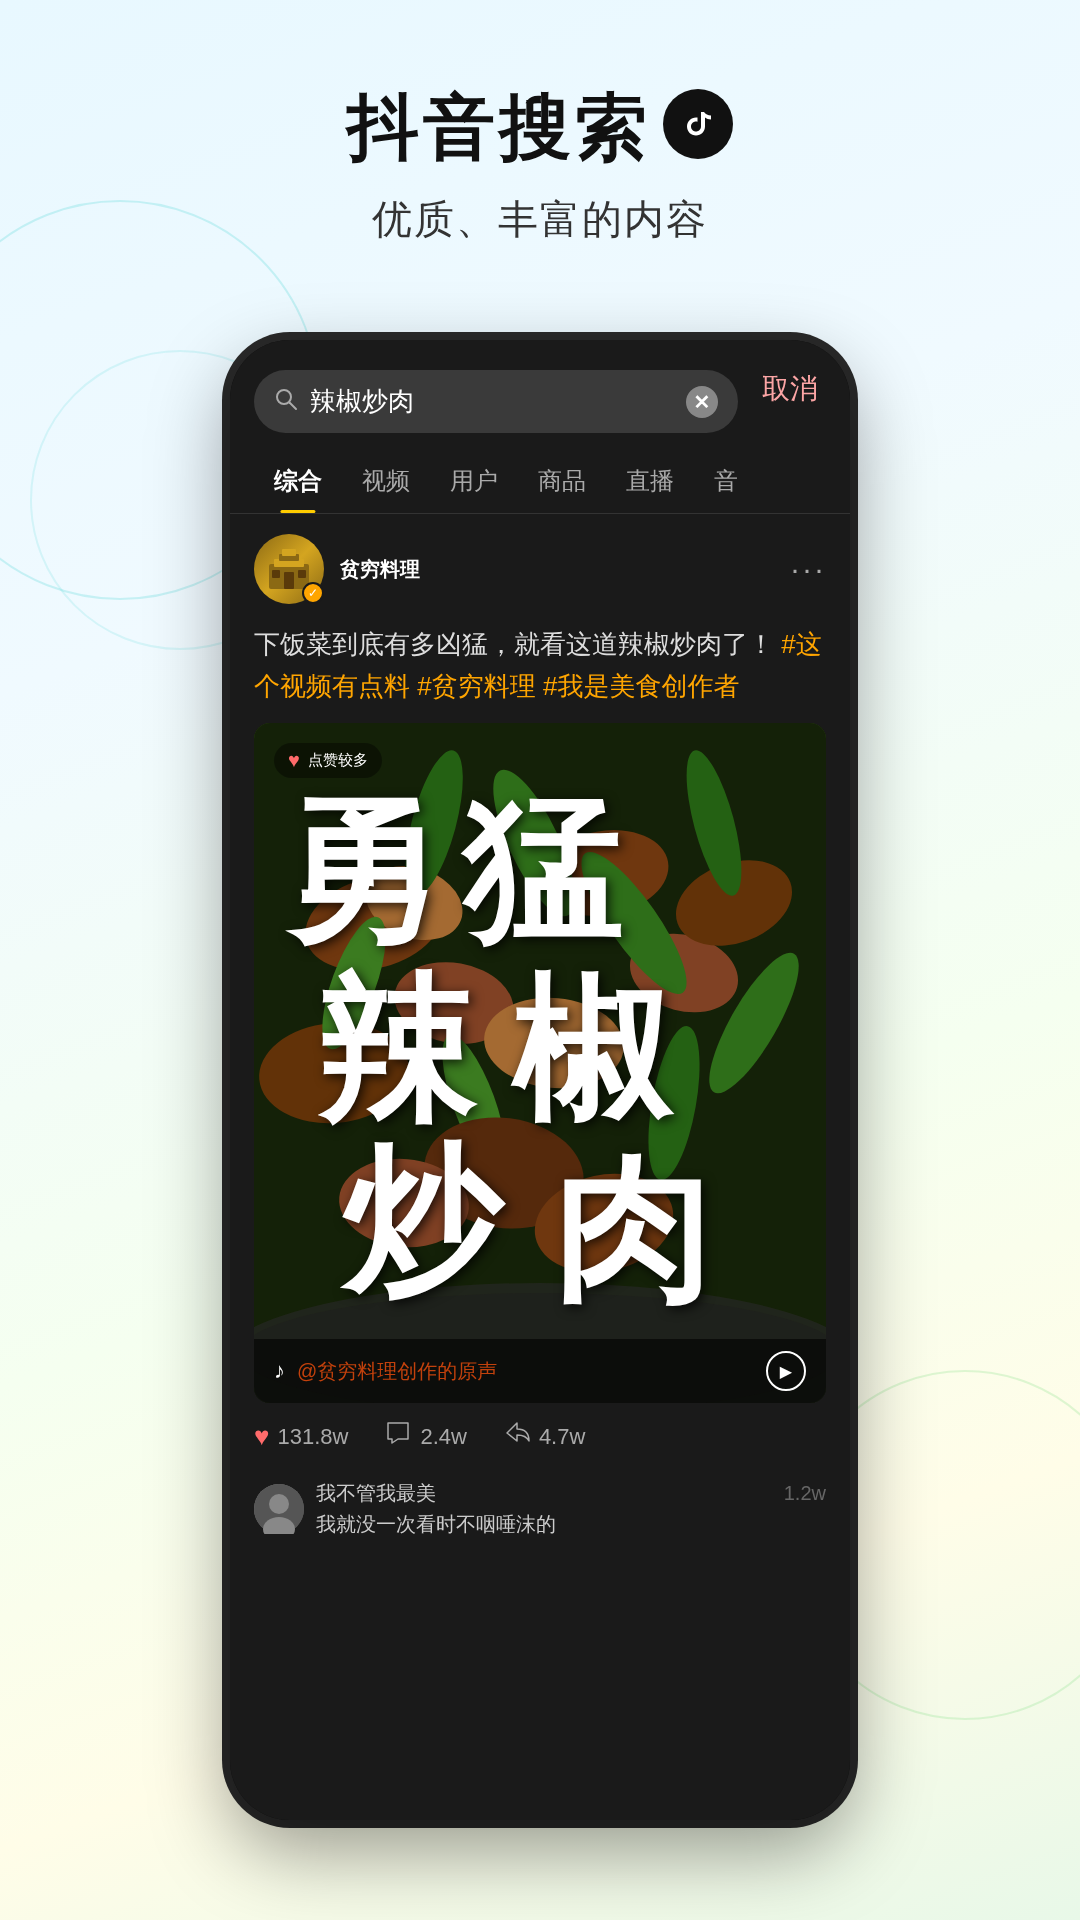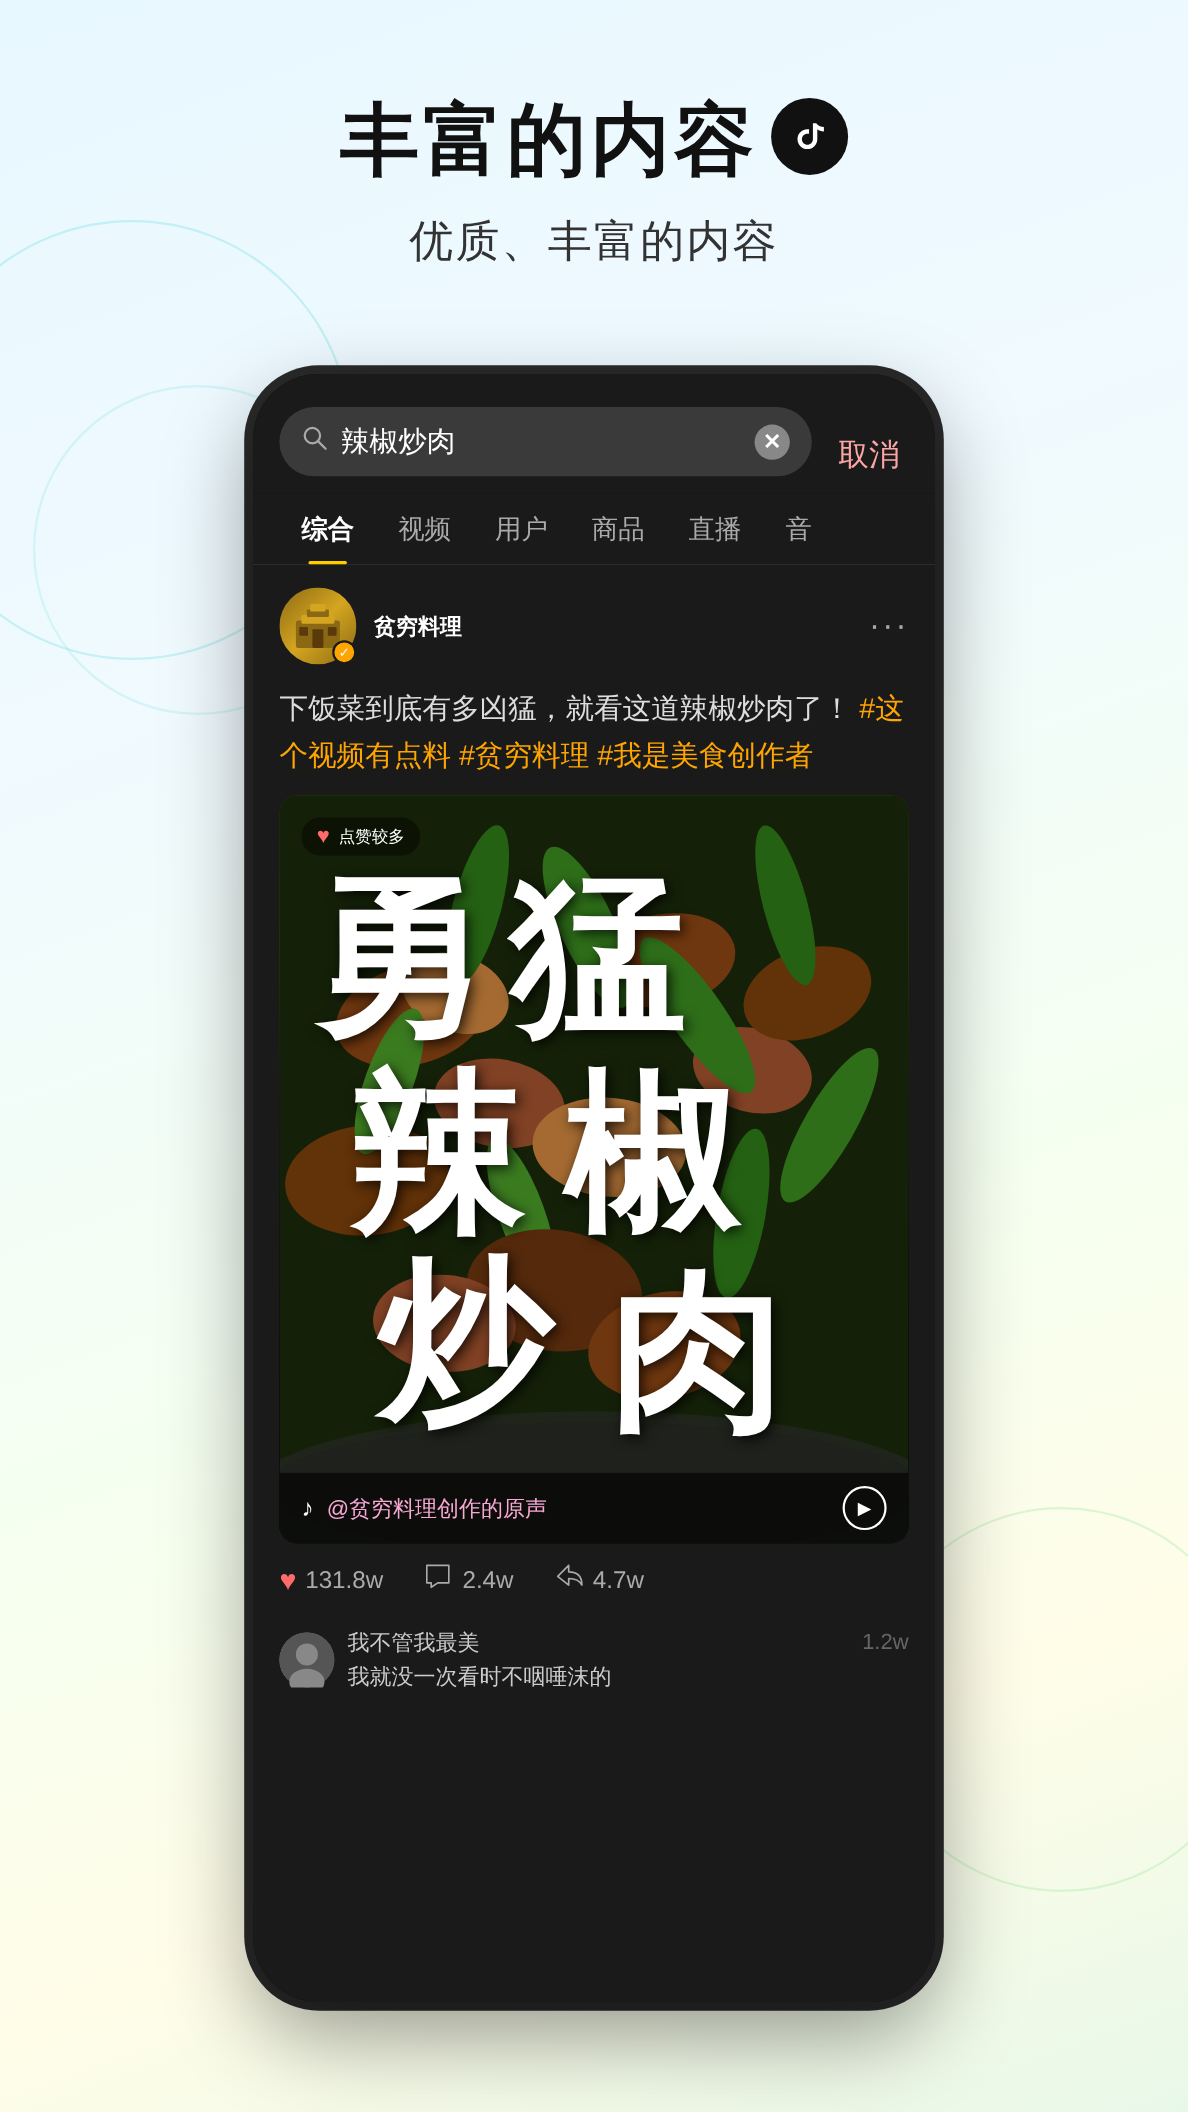--- a/index.html
+++ b/index.html
@@ -107,21 +107,21 @@
       overflow: hidden;
       display: flex;
       flex-direction: column;
     }
 
     
     .search-bar-container {
       background: #1a1a1a;
       padding: 30px 24px 16px;
       display: flex;
-      align-items: flex-end;
+      align-items: flex-start;
       gap: 16px;
     }
 
     .search-input-wrapper {
       flex: 1;
       background: #3a3a3a;
       border-radius: 40px;
       display: flex;
       align-items: center;
       padding: 14px 20px;
@@ -352,21 +352,21 @@
       left: 0;
       right: 0;
     }
 
     .tiktok-d-icon {
       color: white;
       font-size: 22px;
     }
 
     .sound-text {
-      color: #f9a8d4;
+      color: #c2410c;
       font-size: 20px;
       flex: 1;
     }
 
     .play-btn {
       width: 40px;
       height: 40px;
       border: 2px solid white;
       border-radius: 50%;
       display: flex;
@@ -425,21 +425,21 @@
   </style>
 </head>
 <body>
 
 <div class="bg-circle-1"></div>
 <div class="bg-circle-2"></div>
 <div class="bg-circle-3"></div>
 
 <div class="header-section">
   <div class="app-title">
-    <span>丰富的内容</span>
+    <span>抖音搜索</span>
     <span class="tiktok-icon">
       <svg width="40" height="40" viewBox="0 0 40 40" fill="none">
         <path d="M26 8c1.5 2 4 3.5 7 3.5v4c-2.5 0-4.5-0.8-6-2v9c0 5-4 9-9 9s-9-4-9-9 4-9 9-9c0.5 0 1 0 1.5 0.1v4.1c-0.5-0.1-1-0.2-1.5-0.2-2.8 0-5 2.2-5 5s2.2 5 5 5 5-2.2 5-5V8h3z" fill="white"></path>
       </svg>
     </span>
   </div>
   <div class="app-subtitle">优质、丰富的内容</div>
 </div>
 
 <div class="phone-mockup">

